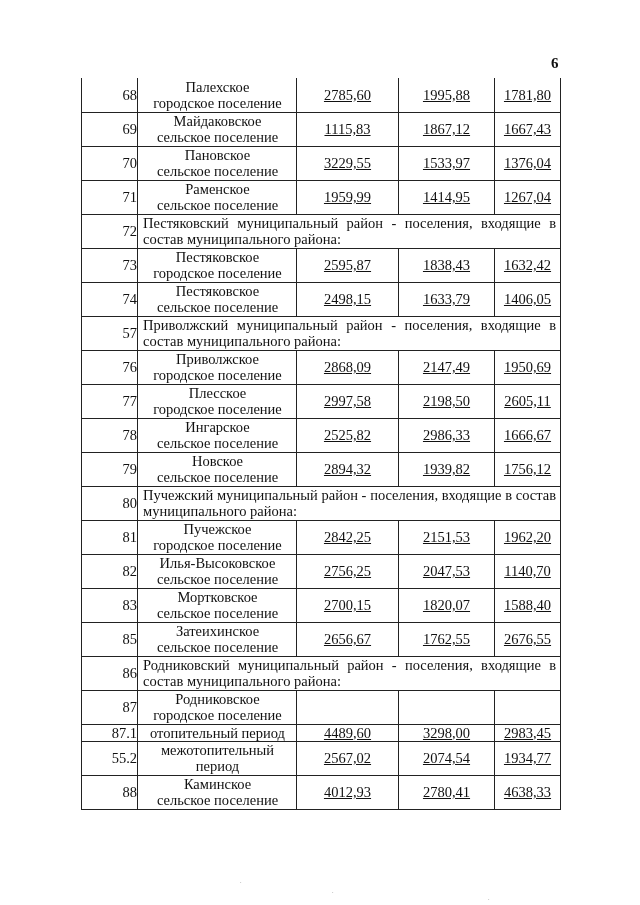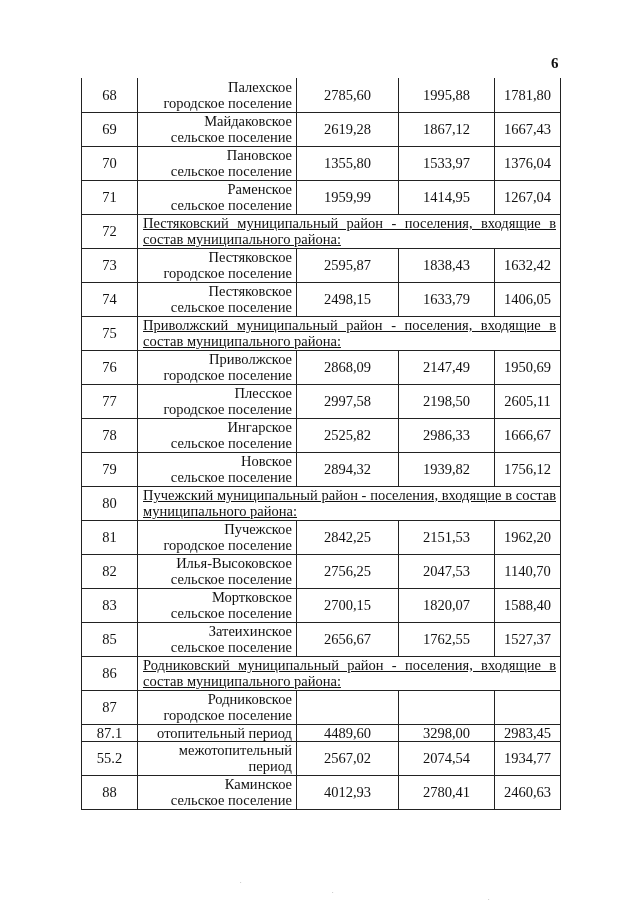--- a/index.html
+++ b/index.html
@@ -3,24 +3,24 @@
 <meta charset="utf-8">
 <style>
   html, body { margin: 0; padding: 0; background: #ffffff; }
   body { width: 640px; height: 905px; position: relative; overflow: hidden;
          font-family: "Liberation Serif", "DejaVu Serif", serif; color: #111; }
   .page-num { position: absolute; left: 551px; top: 55px; font-weight: bold; font-size: 15px; }
   table.tbl { position: absolute; left: 81px; top: 78px; border-collapse: collapse;
               table-layout: fixed; width: 479px; font-size: 14.5px; }
   .tbl td { border: 1px solid #222; padding: 0 4px; line-height: 16px; vertical-align: middle; }
   .tbl tr:first-child td { border-top: none; }
-  .tbl td.num { text-align: center; padding: 0; }
-  .tbl td.name { text-align: right; padding-left: 5px; white-space: nowrap; overflow: hidden; }
-  .tbl td.val { text-align: center; }
-  .tbl td.district { text-align: justify; text-align-last: left; padding-left: 5px; padding-right: 4px; text-decoration: underline; }
+  .tbl td.num { text-align: right; padding: 0; }
+  .tbl td.name { text-align: center; padding-left: 5px; white-space: nowrap; overflow: hidden; }
+  .tbl td.val { text-align: center; text-decoration: underline; }
+  .tbl td.district { text-align: justify; text-align-last: left; padding-left: 5px; padding-right: 4px; }
   .r2 { height: 34px; }
   .r1 { height: 17px; }
   .dots { position: absolute; font-size: 6px; color: #999; }
 </style>
 </head>
 <body>
 
 <div class="page-num">6</div>
 
 <table class="tbl">
@@ -41,31 +41,31 @@
         <td class="val">2785,60</td>
         <td class="val">1995,88</td>
         <td class="val">1781,80</td>
       </tr>
       <tr class="r2">
         <td class="num">69</td>
         <td class="name">
           <div>Майдаковское</div>
           <div>сельское поселение</div>
         </td>
-        <td class="val">2619,28</td>
+        <td class="val">1115,83</td>
         <td class="val">1867,12</td>
         <td class="val">1667,43</td>
       </tr>
       <tr class="r2">
         <td class="num">70</td>
         <td class="name">
           <div>Пановское</div>
           <div>сельское поселение</div>
         </td>
-        <td class="val">1355,80</td>
+        <td class="val">3229,55</td>
         <td class="val">1533,97</td>
         <td class="val">1376,04</td>
       </tr>
       <tr class="r2">
         <td class="num">71</td>
         <td class="name">
           <div>Раменское</div>
           <div>сельское поселение</div>
         </td>
         <td class="val">1959,99</td>
@@ -90,21 +90,21 @@
         <td class="num">74</td>
         <td class="name">
           <div>Пестяковское</div>
           <div>сельское поселение</div>
         </td>
         <td class="val">2498,15</td>
         <td class="val">1633,79</td>
         <td class="val">1406,05</td>
       </tr>
       <tr class="r2">
-        <td class="num">75</td>
+        <td class="num">57</td>
         <td class="district" colspan="4">Приволжский муниципальный район - поселения, входящие в состав муниципального района:</td>
       </tr>
       <tr class="r2">
         <td class="num">76</td>
         <td class="name">
           <div>Приволжское</div>
           <div>городское поселение</div>
         </td>
         <td class="val">2868,09</td>
         <td class="val">2147,49</td>
@@ -175,21 +175,21 @@
         <td class="val">1588,40</td>
       </tr>
       <tr class="r2">
         <td class="num">85</td>
         <td class="name">
           <div>Затеихинское</div>
           <div>сельское поселение</div>
         </td>
         <td class="val">2656,67</td>
         <td class="val">1762,55</td>
-        <td class="val">1527,37</td>
+        <td class="val">2676,55</td>
       </tr>
       <tr class="r2">
         <td class="num">86</td>
         <td class="district" colspan="4">Родниковский муниципальный район - поселения, входящие в состав муниципального района:</td>
       </tr>
       <tr class="r2">
         <td class="num">87</td>
         <td class="name">
           <div>Родниковское</div>
           <div>городское поселение</div>
@@ -218,20 +218,20 @@
         <td class="val">1934,77</td>
       </tr>
       <tr class="r2">
         <td class="num">88</td>
         <td class="name">
           <div>Каминское</div>
           <div>сельское поселение</div>
         </td>
         <td class="val">4012,93</td>
         <td class="val">2780,41</td>
-        <td class="val">2460,63</td>
+        <td class="val">4638,33</td>
       </tr>
     </tbody>
 </table>
 
 <span class="dots" style="left:240px;top:878px;">.</span>
 <span class="dots" style="left:332px;top:888px;">.</span>
 <span class="dots" style="left:488px;top:895px;">.</span>
 
 </body></html>

